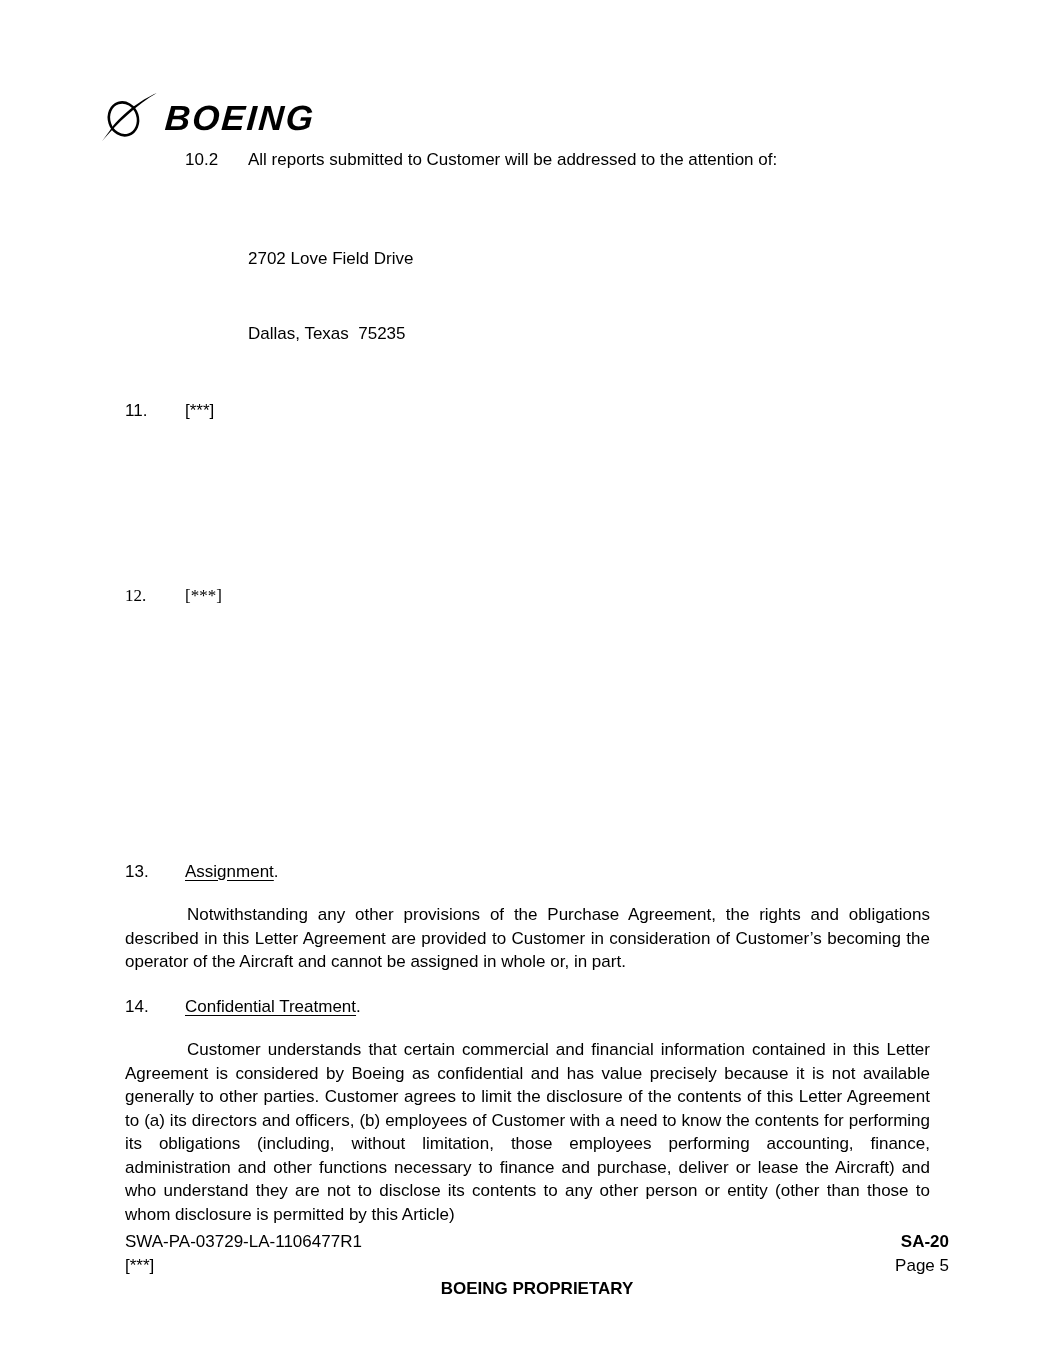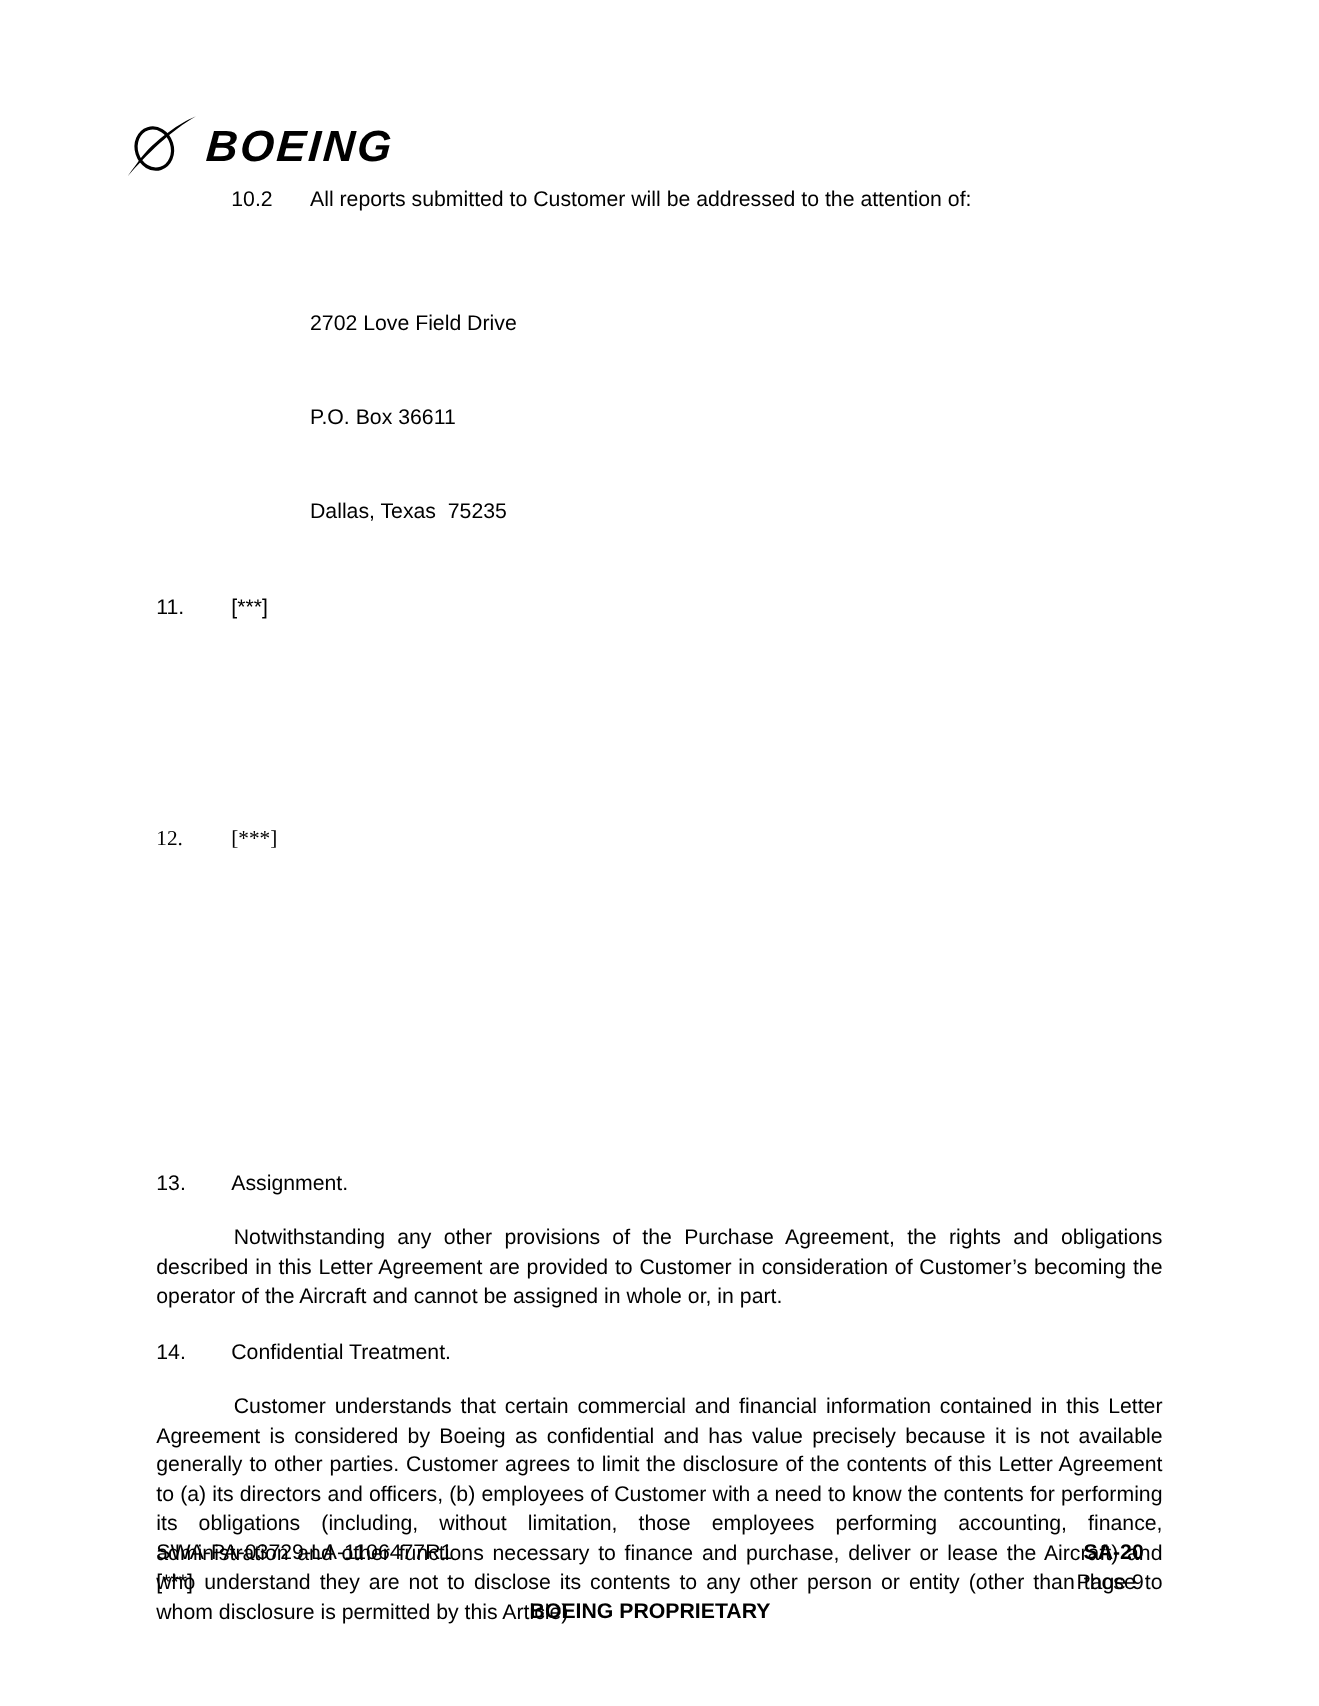--- a/index.html
+++ b/index.html
@@ -50,33 +50,34 @@
     margin-top: 24px;
     font-size: 17px;
     line-height: 25px;
     white-space: pre-wrap;
   }
   .mt-11 { margin-top: 3px; }
   .mt-12 { margin-top: 162px; font-family: Liberation Serif, serif; }
   .mt-13 { margin-top: 252px; }
   .mt-14 { margin-top: 21px; }
   .underlined {
+    text-decoration: underline;
     text-underline-offset: 3px;
   }
   .body-para {
     margin: 20px 125px 0 125px;
     font-size: 17px;
     line-height: 23.5px;
     text-align: justify;
     text-indent: 62px;
   }
   .footer {
     position: absolute;
     left: 125px;
-    right: 140px;
+    right: 106px;
     top: 1230px;
     font-size: 17px;
     line-height: 23.5px;
   }
   .footer-row {
     display: flex;
     justify-content: space-between;
   }
   .footer-right { text-align: right; }
   .bold { font-weight: bold; }
@@ -95,21 +96,20 @@
     <span class="logo-text">BOEING</span>
   </header>
 
   <div class="clause sub-clause">
     <span class="num">10.2</span>
     <span class="clause-text">All reports submitted to Customer will be addressed to the attention of:</span>
   </div>
 
   <div class="address">
     <div class="address-line">2702 Love Field Drive</div>
-    <div class="address-line">P.O. Box 36611</div>
     <div class="address-line">Dallas, Texas  75235</div>
   </div>
 
   <div class="clause mt-11">
     <span class="num">11.</span>
     <span class="clause-text">[***]</span>
   </div>
 
   <div class="clause mt-12">
     <span class="num">12.</span>
@@ -131,19 +131,19 @@
   <p class="body-para">Customer understands that certain commercial and financial information contained in this Letter Agreement is considered by Boeing as confidential and has value precisely because it is not available generally to other parties.  Customer agrees to limit the disclosure of the contents of this Letter Agreement to (a) its directors and officers, (b) employees of Customer with a need to know the contents for performing its obligations (including, without limitation, those employees performing accounting, finance, administration and other functions necessary to finance and purchase, deliver or lease the Aircraft) and who understand they are not to disclose its contents to any other person or entity (other than those to whom disclosure is permitted by this Article)</p>
 
   <footer class="footer">
     <div class="footer-row">
       <div class="footer-left">
         <div>SWA-PA-03729-LA-1106477R1</div>
         <div>[***]</div>
       </div>
       <div class="footer-right">
         <div class="bold">SA-20</div>
-        <div>Page 9</div>
+        <div>Page 5</div>
       </div>
     </div>
     <div class="footer-center bold">BOEING PROPRIETARY</div>
   </footer>
 
 </div>
 
 </body></html>

